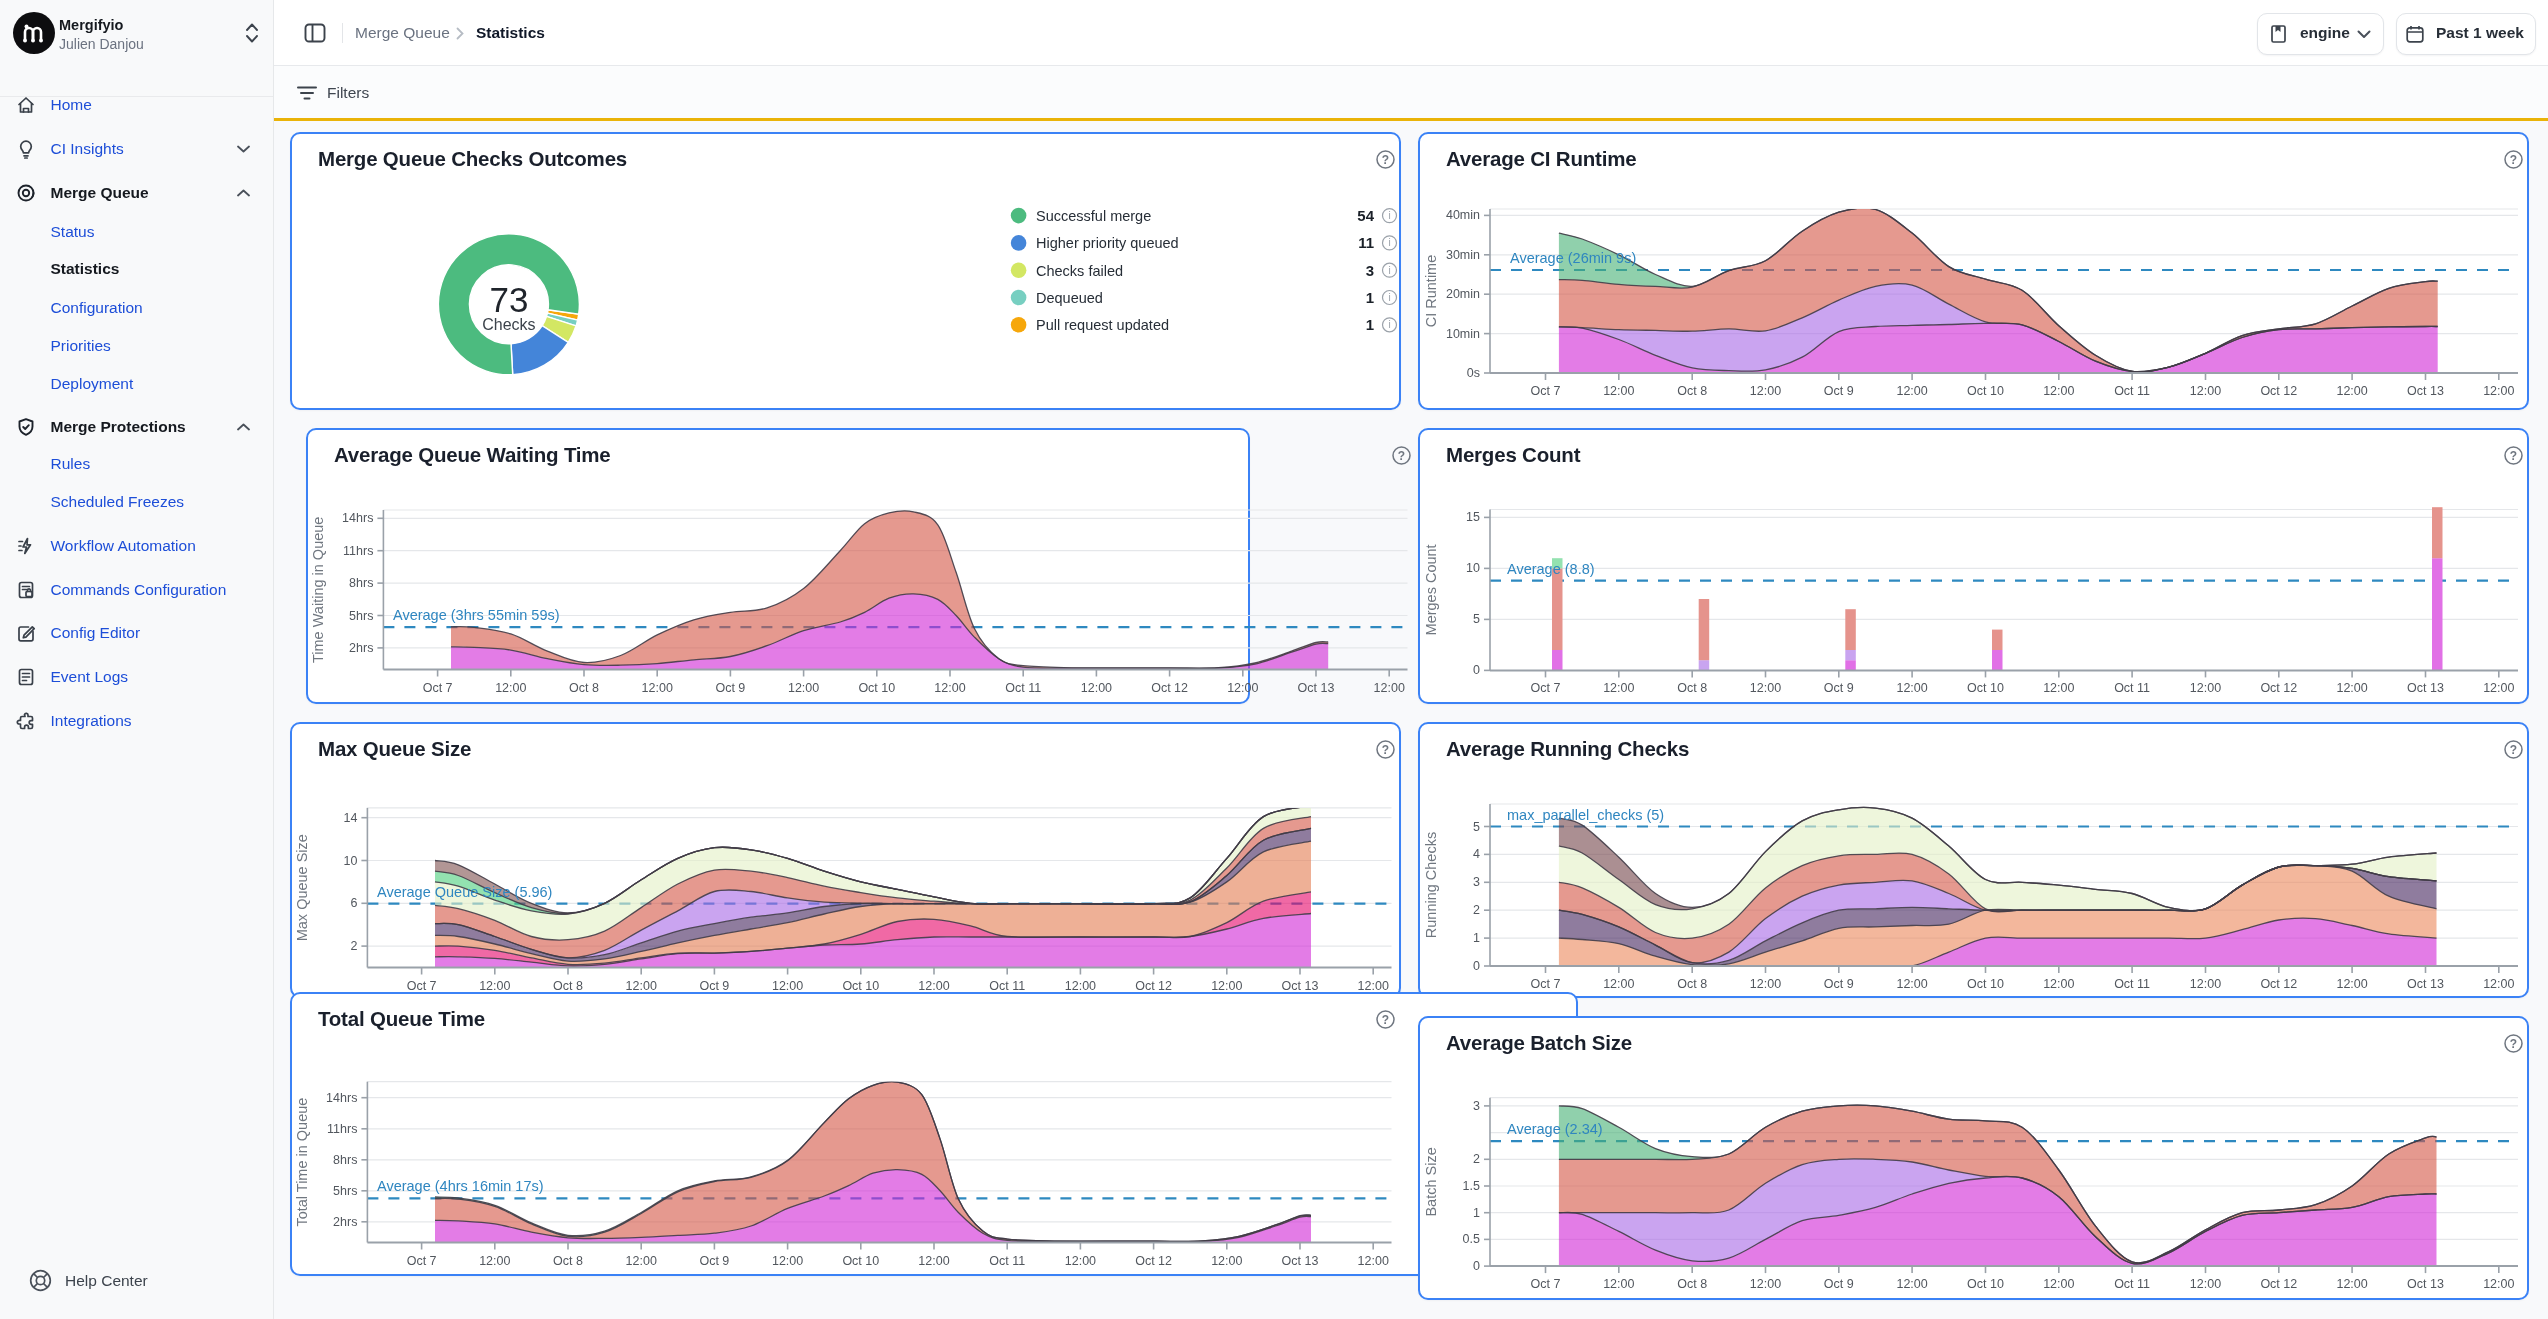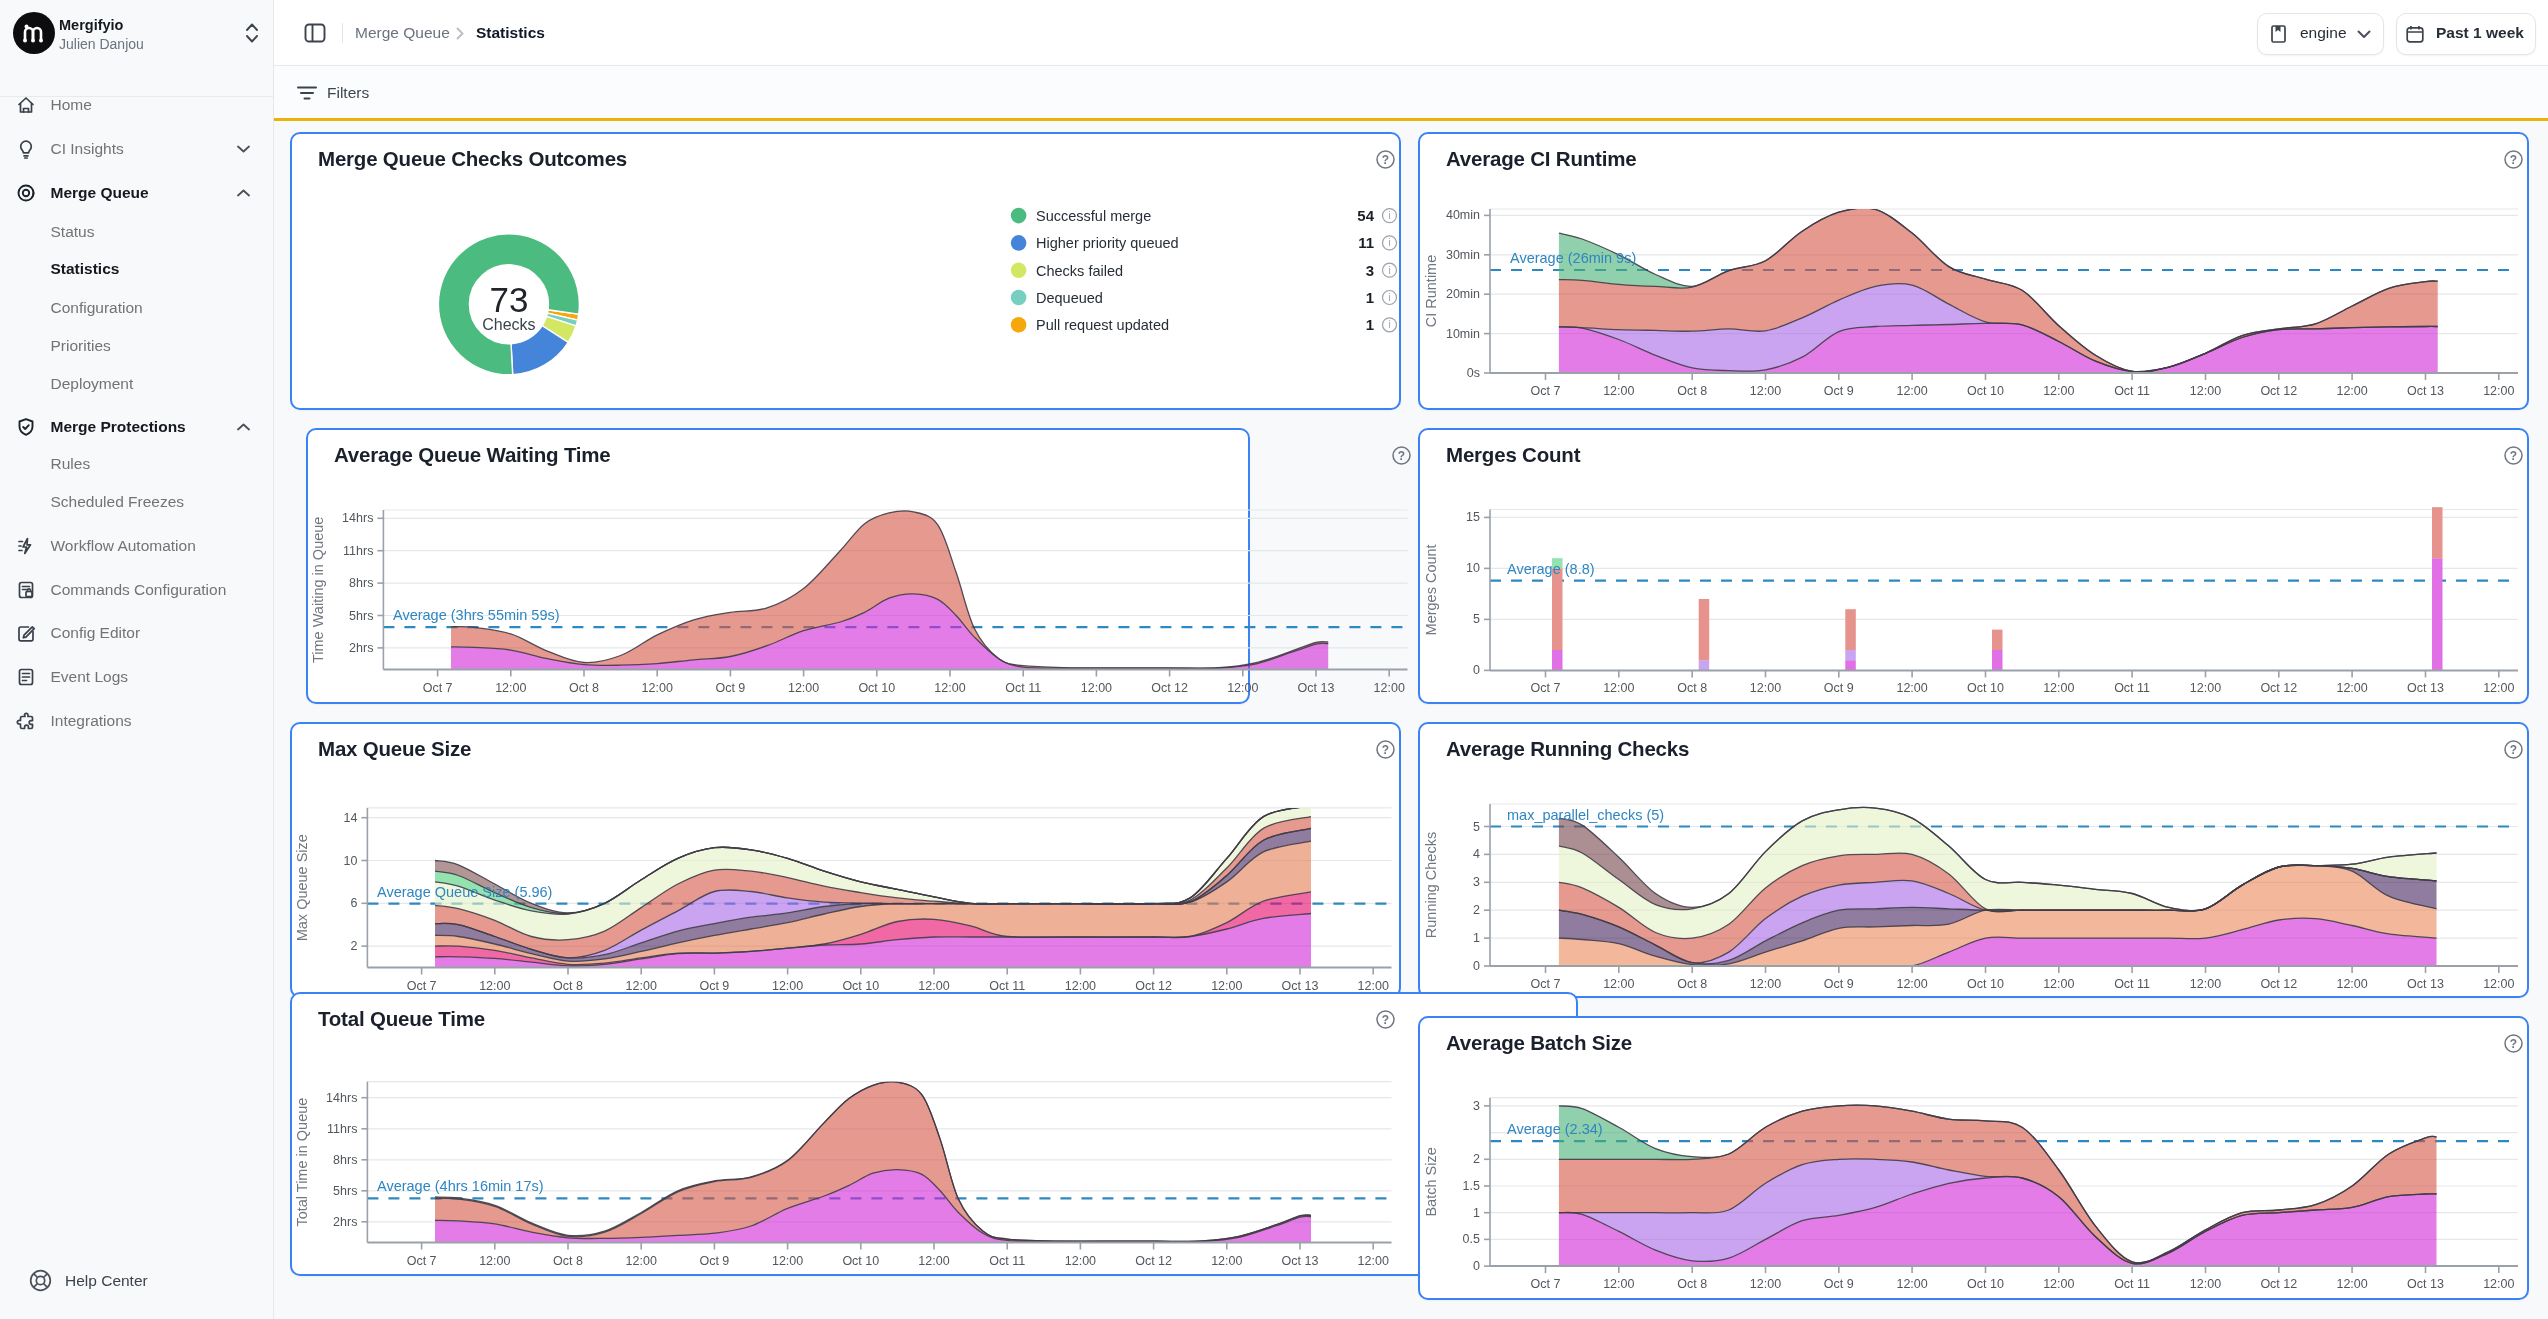--- a/index.html
+++ b/index.html
@@ -1,21 +1,21 @@
 <!DOCTYPE html>
 <html><head><meta charset="utf-8"><style>
 *{margin:0;padding:0;box-sizing:border-box}
 html,body{width:2548px;height:1319px;overflow:hidden;font-family:"Liberation Sans",sans-serif;background:#f8f9fb}
 .abs{position:absolute}
 #sidebar{position:absolute;left:0;top:0;width:274px;height:1319px;background:#f8f9fa;border-right:1px solid #e6e8ea}
 #topbar{position:absolute;left:274px;top:0;width:2274px;height:66px;background:#fff;border-bottom:1px solid #e7e9ec}
 #filters{position:absolute;left:274px;top:66px;width:2274px;height:55px;background:#fbfcfd;border-bottom:3px solid #eab308}
 .card{position:absolute;background:#fff;border:2px solid #3b82f6;border-radius:10px;box-shadow:0 1px 2px rgba(16,24,40,.04)}
 .ctitle{position:absolute;left:26px;top:13px;font-size:20.5px;font-weight:600;color:#1a202c;letter-spacing:-.2px}
-.nav{position:absolute;font-size:15.5px;color:#737373}
+.nav{position:absolute;font-size:15.5px;color:#1d4ed8}
 .nav.b{font-weight:700;color:#15191f}
 </style></head><body>
 <div id="sidebar">
 <div class="abs" style="left:0;top:0;width:273px;height:97px;border-bottom:1px solid #e9eaec"></div>
 <svg class="abs" width="44" height="44" viewBox="0 0 44 44" style="left:12px;top:11px">
       <circle cx="22" cy="22" r="21" fill="#0d0d0f"></circle>
       <g stroke="#fff" stroke-width="2.6" fill="none" stroke-linecap="round">
         <path d="M13 28v-7a4 4 0 0 1 8 0v7"></path>
         <path d="M21 28v-7a4 4 0 0 1 8 0v7"></path>
       </g>
@@ -115,21 +115,21 @@
 <div class="abs" style="left:81px;top:24px;font-size:15.5px;color:#6a7280">Merge Queue</div>
 <svg class="abs" width="8" height="13" viewBox="0 0 8 13" style="left:182px;top:27px" fill="none" stroke="#b6bcc4" stroke-width="1.8" stroke-linecap="round">
       <path d="m1.5 1.5 5 5-5 5"></path>
     </svg>
 <div class="abs" style="left:202px;top:24px;font-size:15.5px;font-weight:700;color:#101828">Statistics</div>
 <div class="abs" style="left:1983px;top:13px;width:127px;height:42px;border:1px solid #e2e5e9;border-radius:10px;background:#fff;box-shadow:0 1px 2px rgba(16,24,40,.05)"></div>
 <svg class="abs" width="15" height="18" viewBox="0 0 15 18" style="left:1997px;top:25px" fill="none" stroke="#3c434c" stroke-width="1.7" stroke-linejoin="round">
       <rect x="1" y="1" width="13" height="16" rx="1.5"></rect>
       <path d="M4.5 1v6l2.5-2 2.5 2V1" fill="#3c434c" stroke="none"></path>
     </svg>
-<div class="abs" style="left:2026px;top:24px;font-size:15.5px;font-weight:400;color:#272e37">engine</div>
+<div class="abs" style="left:2026px;top:24px;font-size:15.5px;font-weight:700;color:#272e37">engine</div>
 <svg class="abs" width="14" height="9" viewBox="0 0 14 9" style="left:2083px;top:30px" fill="none" stroke="#49505a" stroke-width="2" stroke-linecap="round" stroke-linejoin="round">
       <path d="m1.5 1.5 5.5 5.5L12.5 1.5"></path>
     </svg>
 <div class="abs" style="left:2122px;top:13px;width:140px;height:42px;border:1px solid #e2e5e9;border-radius:10px;background:#fff;box-shadow:0 1px 2px rgba(16,24,40,.05)"></div>
 <svg class="abs" width="18" height="18" viewBox="0 0 18 18" style="left:2132px;top:25px" fill="none" stroke="#3c434c" stroke-width="1.7" stroke-linejoin="round">
       <rect x="1.2" y="2.8" width="15.6" height="14" rx="2.5"></rect>
       <path d="M5 1v3.6M13 1v3.6M1.2 7h15.6"></path>
     </svg>
 <div class="abs" style="left:2162px;top:24px;font-size:15.5px;font-weight:600;color:#272e37">Past 1 week</div>
 </div>

